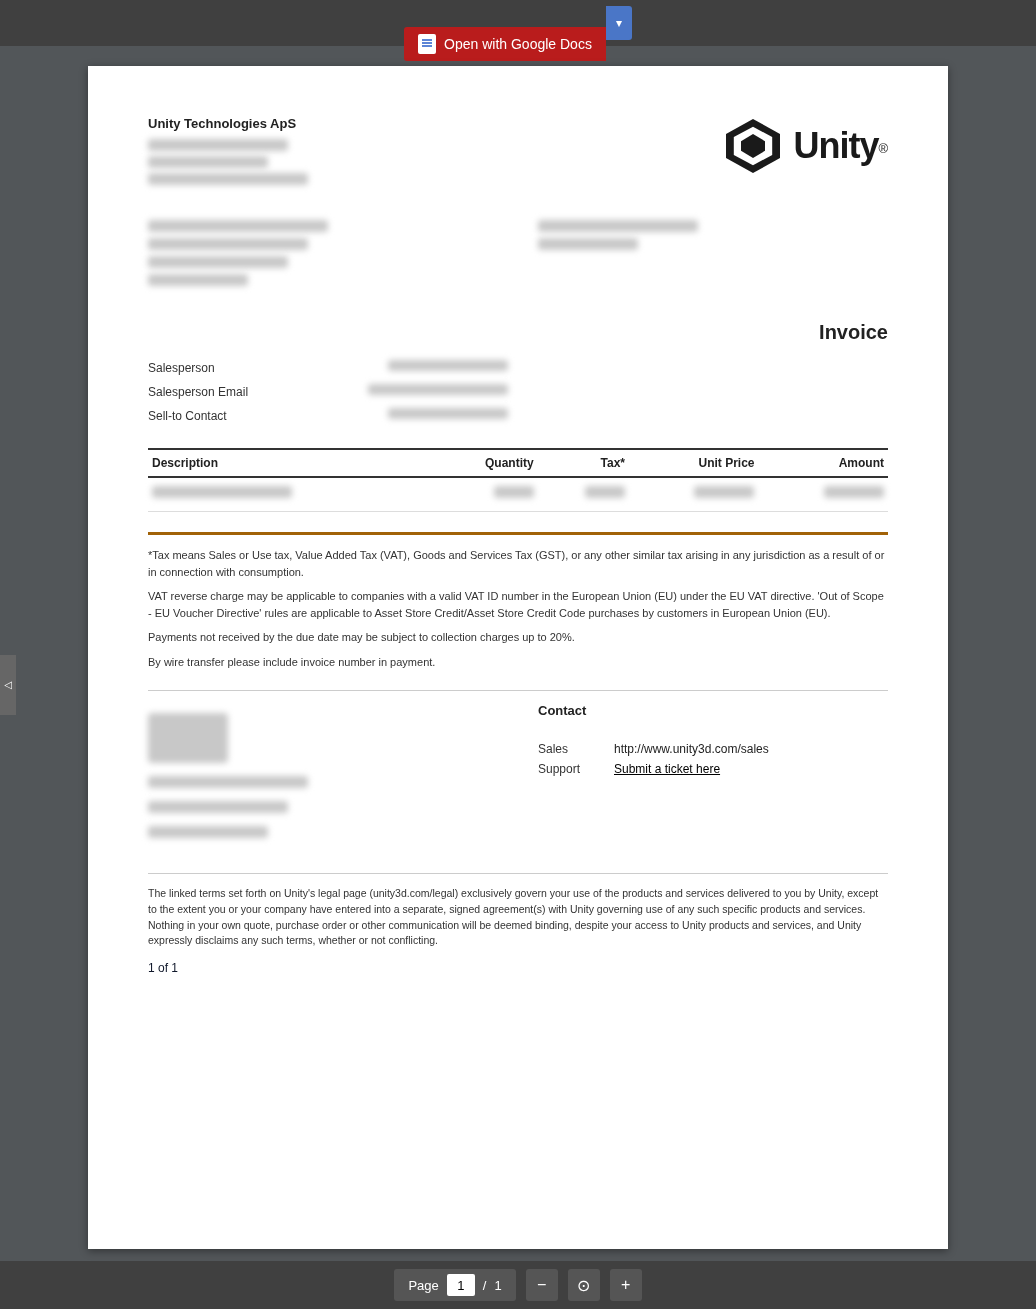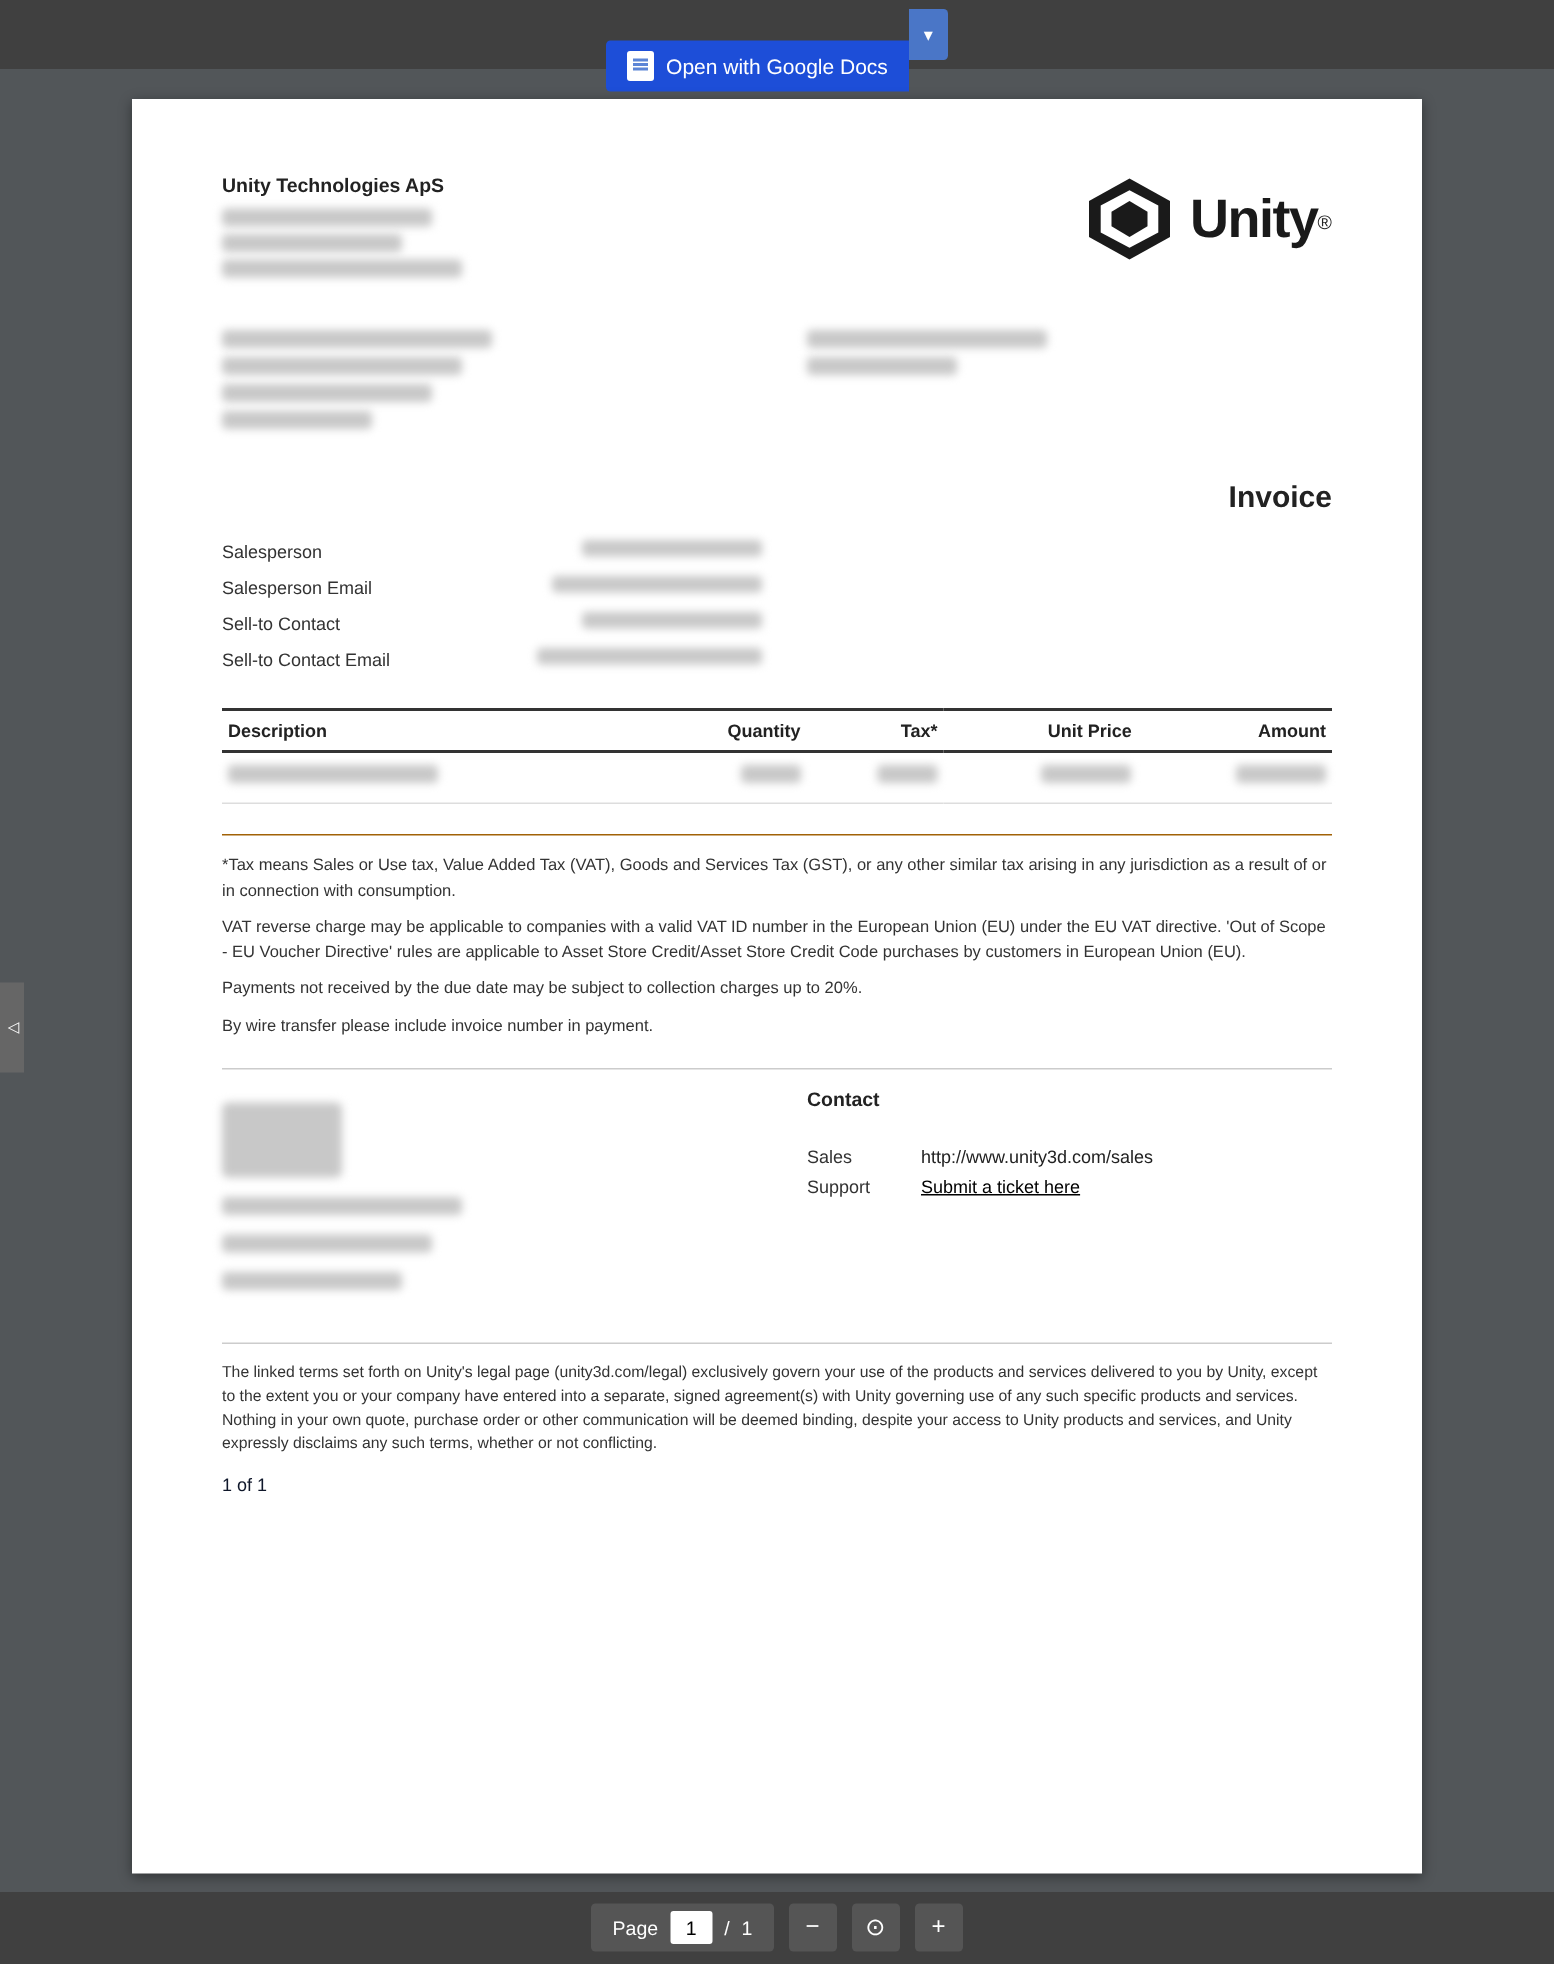--- a/index.html
+++ b/index.html
@@ -20,21 +20,21 @@
       background: #404040;
       height: 46px;
       display: flex;
       align-items: center;
       justify-content: center;
       gap: 0;
       position: relative;
       flex-shrink: 0;
     }
     .open-docs-btn {
-      background: #1d4ed8;
+      background: #b91c1c;
       color: white;
       border: none;
       padding: 8px 14px;
       display: flex;
       align-items: center;
       gap: 8px;
       font-size: 14px;
       cursor: pointer;
       border-radius: 3px 0 0 3px;
       height: 34px;
@@ -227,21 +227,21 @@
       padding-right: 20px;
     }
     .total-row .total-value {
       min-width: 80px;
       text-align: right;
     }
 
     
     .notes-section {
       margin-bottom: 20px;
-      border-top: 1px solid #a16207;
+      border-top: 3px solid #a16207;
       padding-top: 12px;
     }
     .notes-section p {
       font-size: 11px;
       color: #333;
       margin-bottom: 8px;
       line-height: 1.5;
     }
     .wire-transfer-note {
       color: #cc6600;
@@ -428,24 +428,20 @@
           <span class="meta-label">Salesperson</span>
           <div class="blur-line blurred-block" style="width:120px;height:11px;"></div>
         </div>
         <div class="meta-row" style="margin-top:8px;">
           <span class="meta-label">Salesperson Email</span>
           <div class="blur-line blurred-block" style="width:140px;height:11px;"></div>
         </div>
         <div class="meta-row" style="margin-top:8px;">
           <span class="meta-label">Sell-to Contact</span>
           <div class="blur-line blurred-block" style="width:120px;height:11px;"></div>
-        </div>
-        <div class="meta-row" style="margin-top:8px;">
-          <span class="meta-label">Sell-to Contact Email</span>
-          <div class="blur-line blurred-block" style="width:150px;height:11px;"></div>
         </div>
       </div>
 
     </div>
 
     <table class="invoice-table">
       <thead>
         <tr>
           <th>Description</th>
           <th class="right">Quantity</th>

